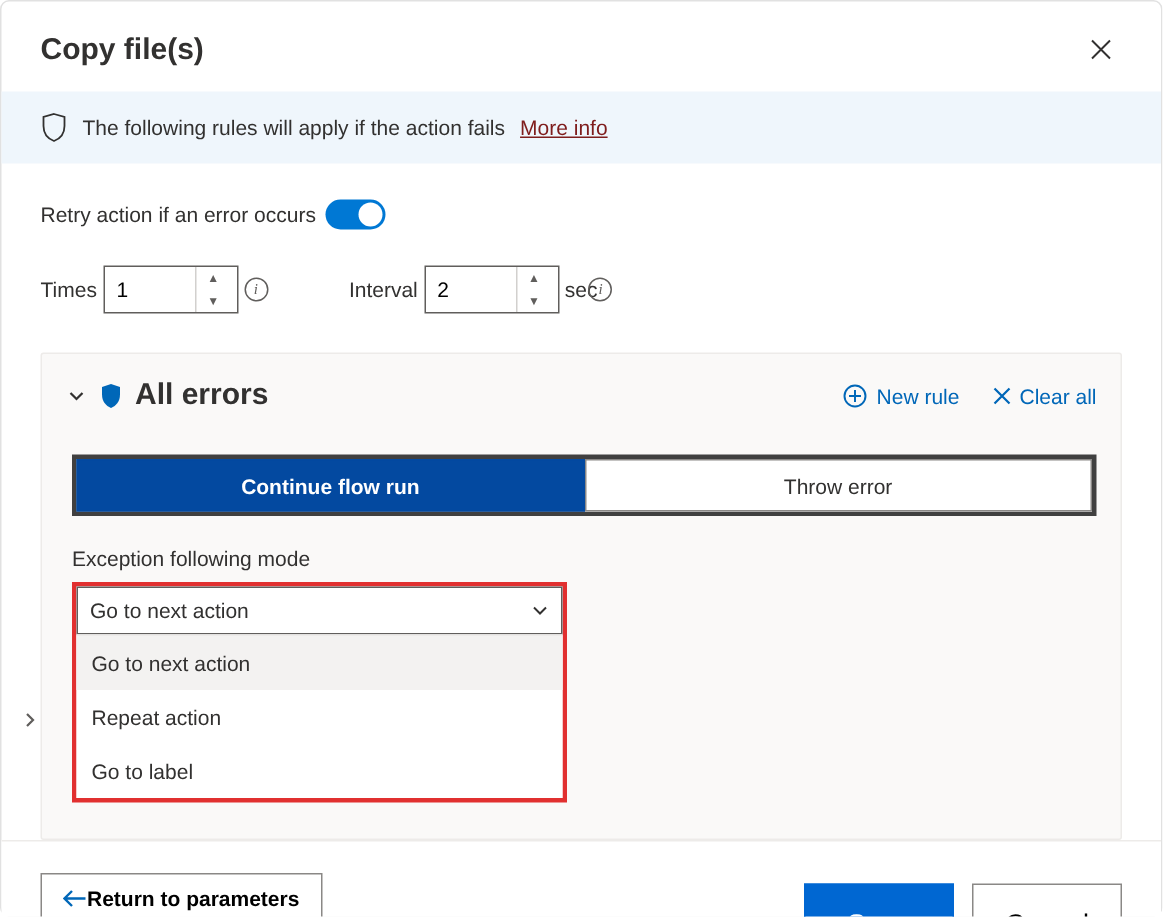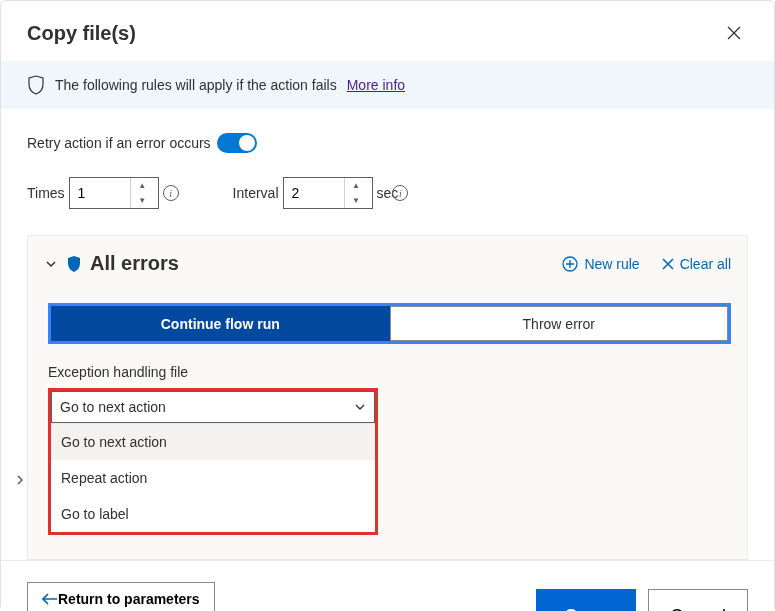--- a/index.html
+++ b/index.html
@@ -38,21 +38,21 @@
   }
   .info-bar {
     background: #eff6fc;
     display: flex;
     align-items: center;
     gap: 10px;
     padding: 14px 26px;
     font-size: 14px;
   }
   .info-bar a {
-    color: #4c1d95;
+    color: #7f1d1d;
     text-decoration: underline;
   }
   .body {
     padding: 24px 26px 0 26px;
     flex: 1;
     overflow: visible;
   }
   .retry-row {
     display: flex;
     align-items: center;
@@ -130,21 +130,21 @@
   .panel-head-left {
     display: flex; align-items: center; gap: 8px;
     font-size: 20px; font-weight: 600;
   }
   .link-btn {
     display: flex; align-items: center; gap: 6px;
     color: #0067b8; cursor: pointer; font-size: 14px;
   }
   .tab-group {
     display: flex;
-    border: 3px solid #3b82f6;
+    border: 3px solid #404040;
     margin: 0 0 20px 4px;
   }
   .tab {
     flex: 1;
     height: 35px;
     display: flex; align-items: center; justify-content: center;
     font-size: 14px;
     border: 1px solid #8a8886;
     background: #fff;
     cursor: pointer;
@@ -307,21 +307,21 @@
             <span>Clear all</span>
           </div>
         </div>
       </div>
 
       <div class="tab-group">
         <div class="tab active">Continue flow run</div>
         <div class="tab">Throw error</div>
       </div>
 
-      <div class="field-label">Exception handling file</div>
+      <div class="field-label">Exception following mode</div>
 
       <div class="select-wrap">
         <div class="select-box">
           <span>Go to next action</span>
           <svg width="12" height="12" viewBox="0 0 12 12">
               <path d="M2 4 L6 8 L10 4" fill="none" stroke="#323130" stroke-width="1.3"></path>
             </svg>
         </div>
         <div class="dropdown">
           <div class="opt hover">Go to next action</div>

